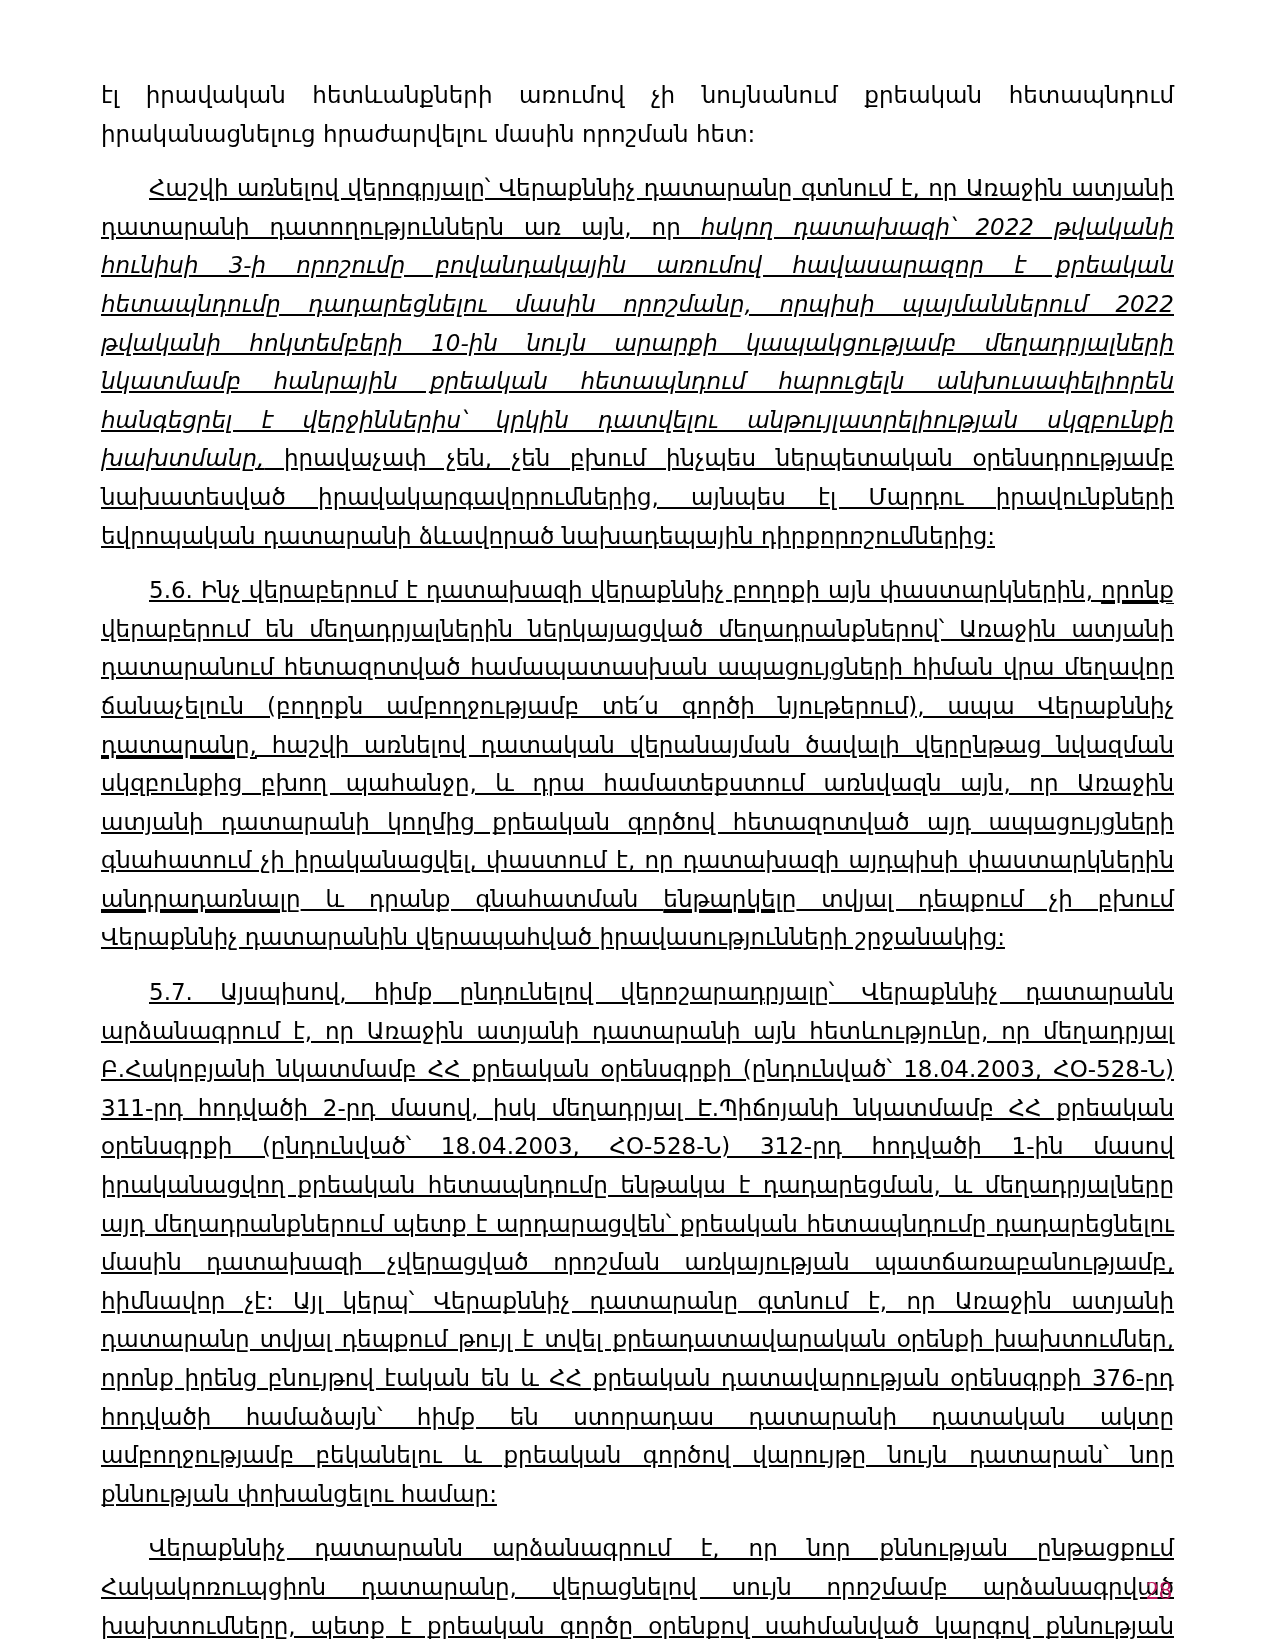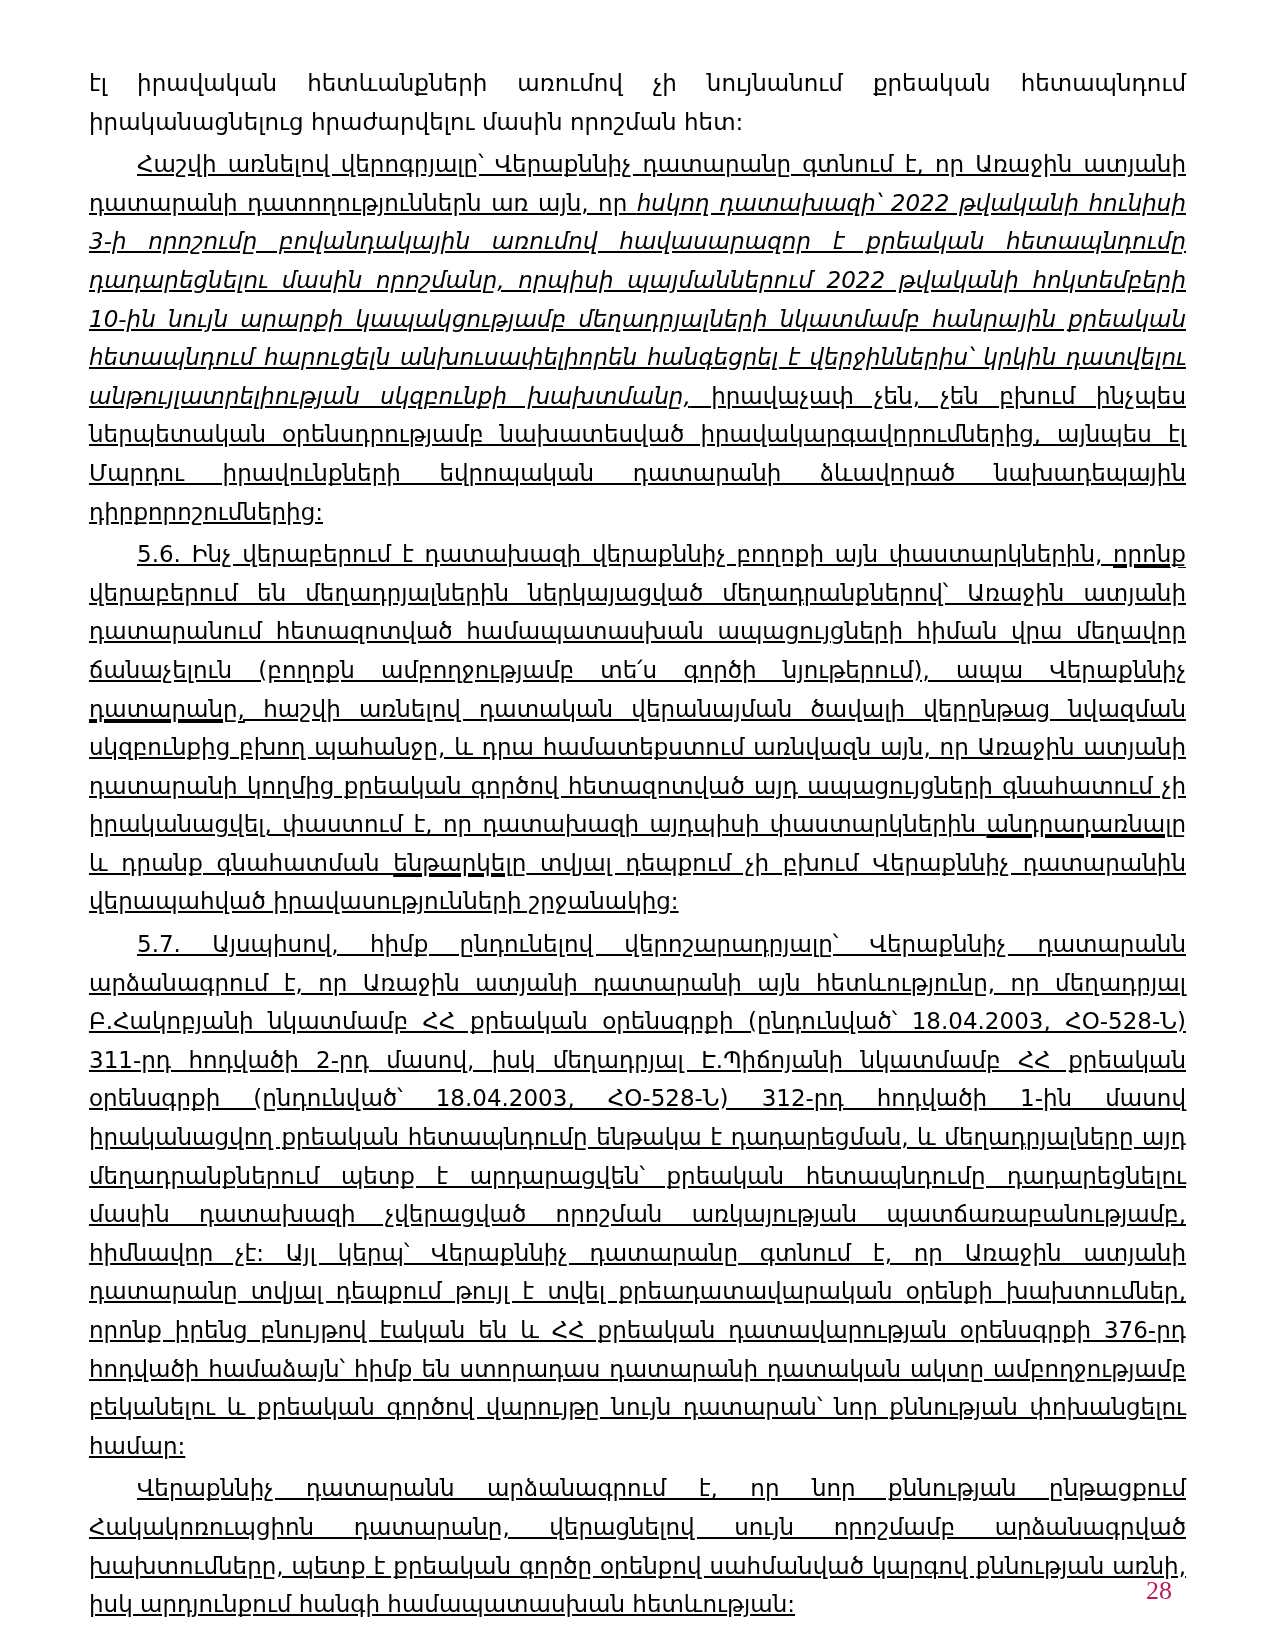--- a/index.html
+++ b/index.html
@@ -20,21 +20,21 @@
     left: 85px;
     top: 60px;
     width: 1105px;
     color: #000000;
     font-size: 23px;
     line-height: 38.6px;
     text-align: justify;
     text-justify: inter-word;
   }
   .content p.para {
-    margin: 4px;
+    margin: 16px;
     padding: 0;
   }
   .content p.para.indent {
     text-indent: 48px;
     text-decoration: underline;
   }
   .seg.normal { font-style: normal; }
   .seg.italic { font-style: italic; }
   .seg.underline { text-decoration: underline; text-underline-offset: 4px; }
   .page-number {

